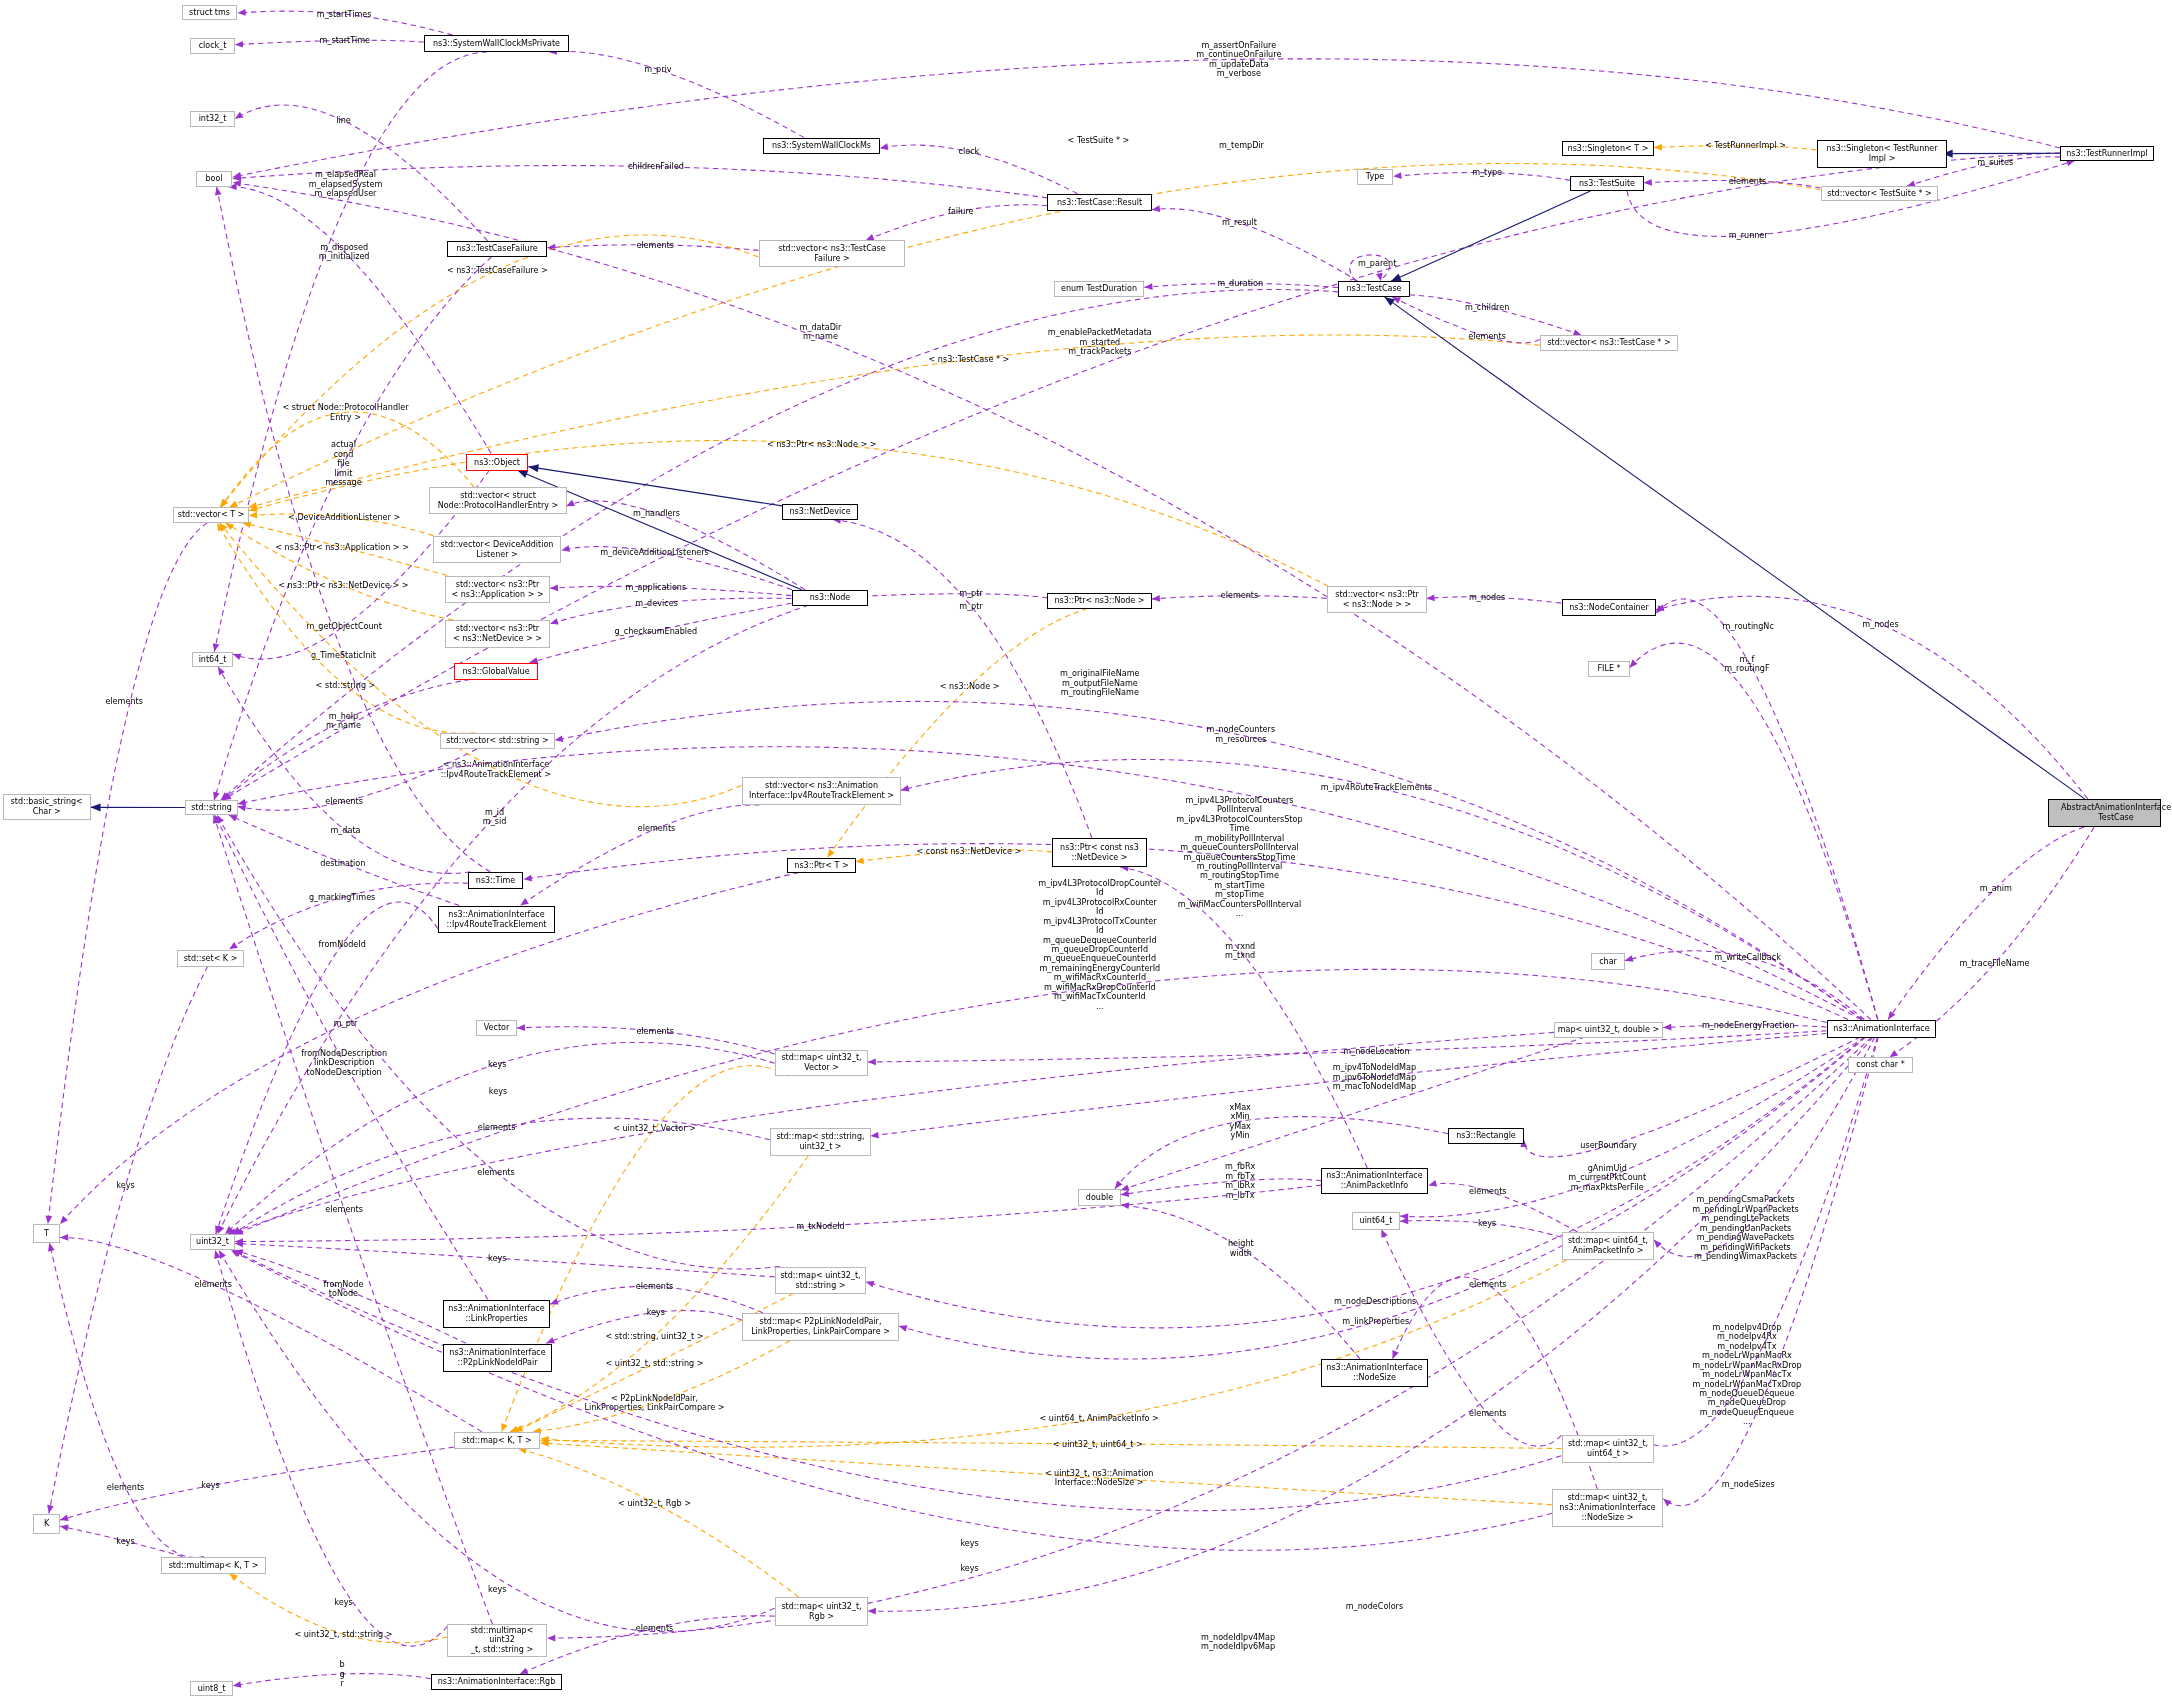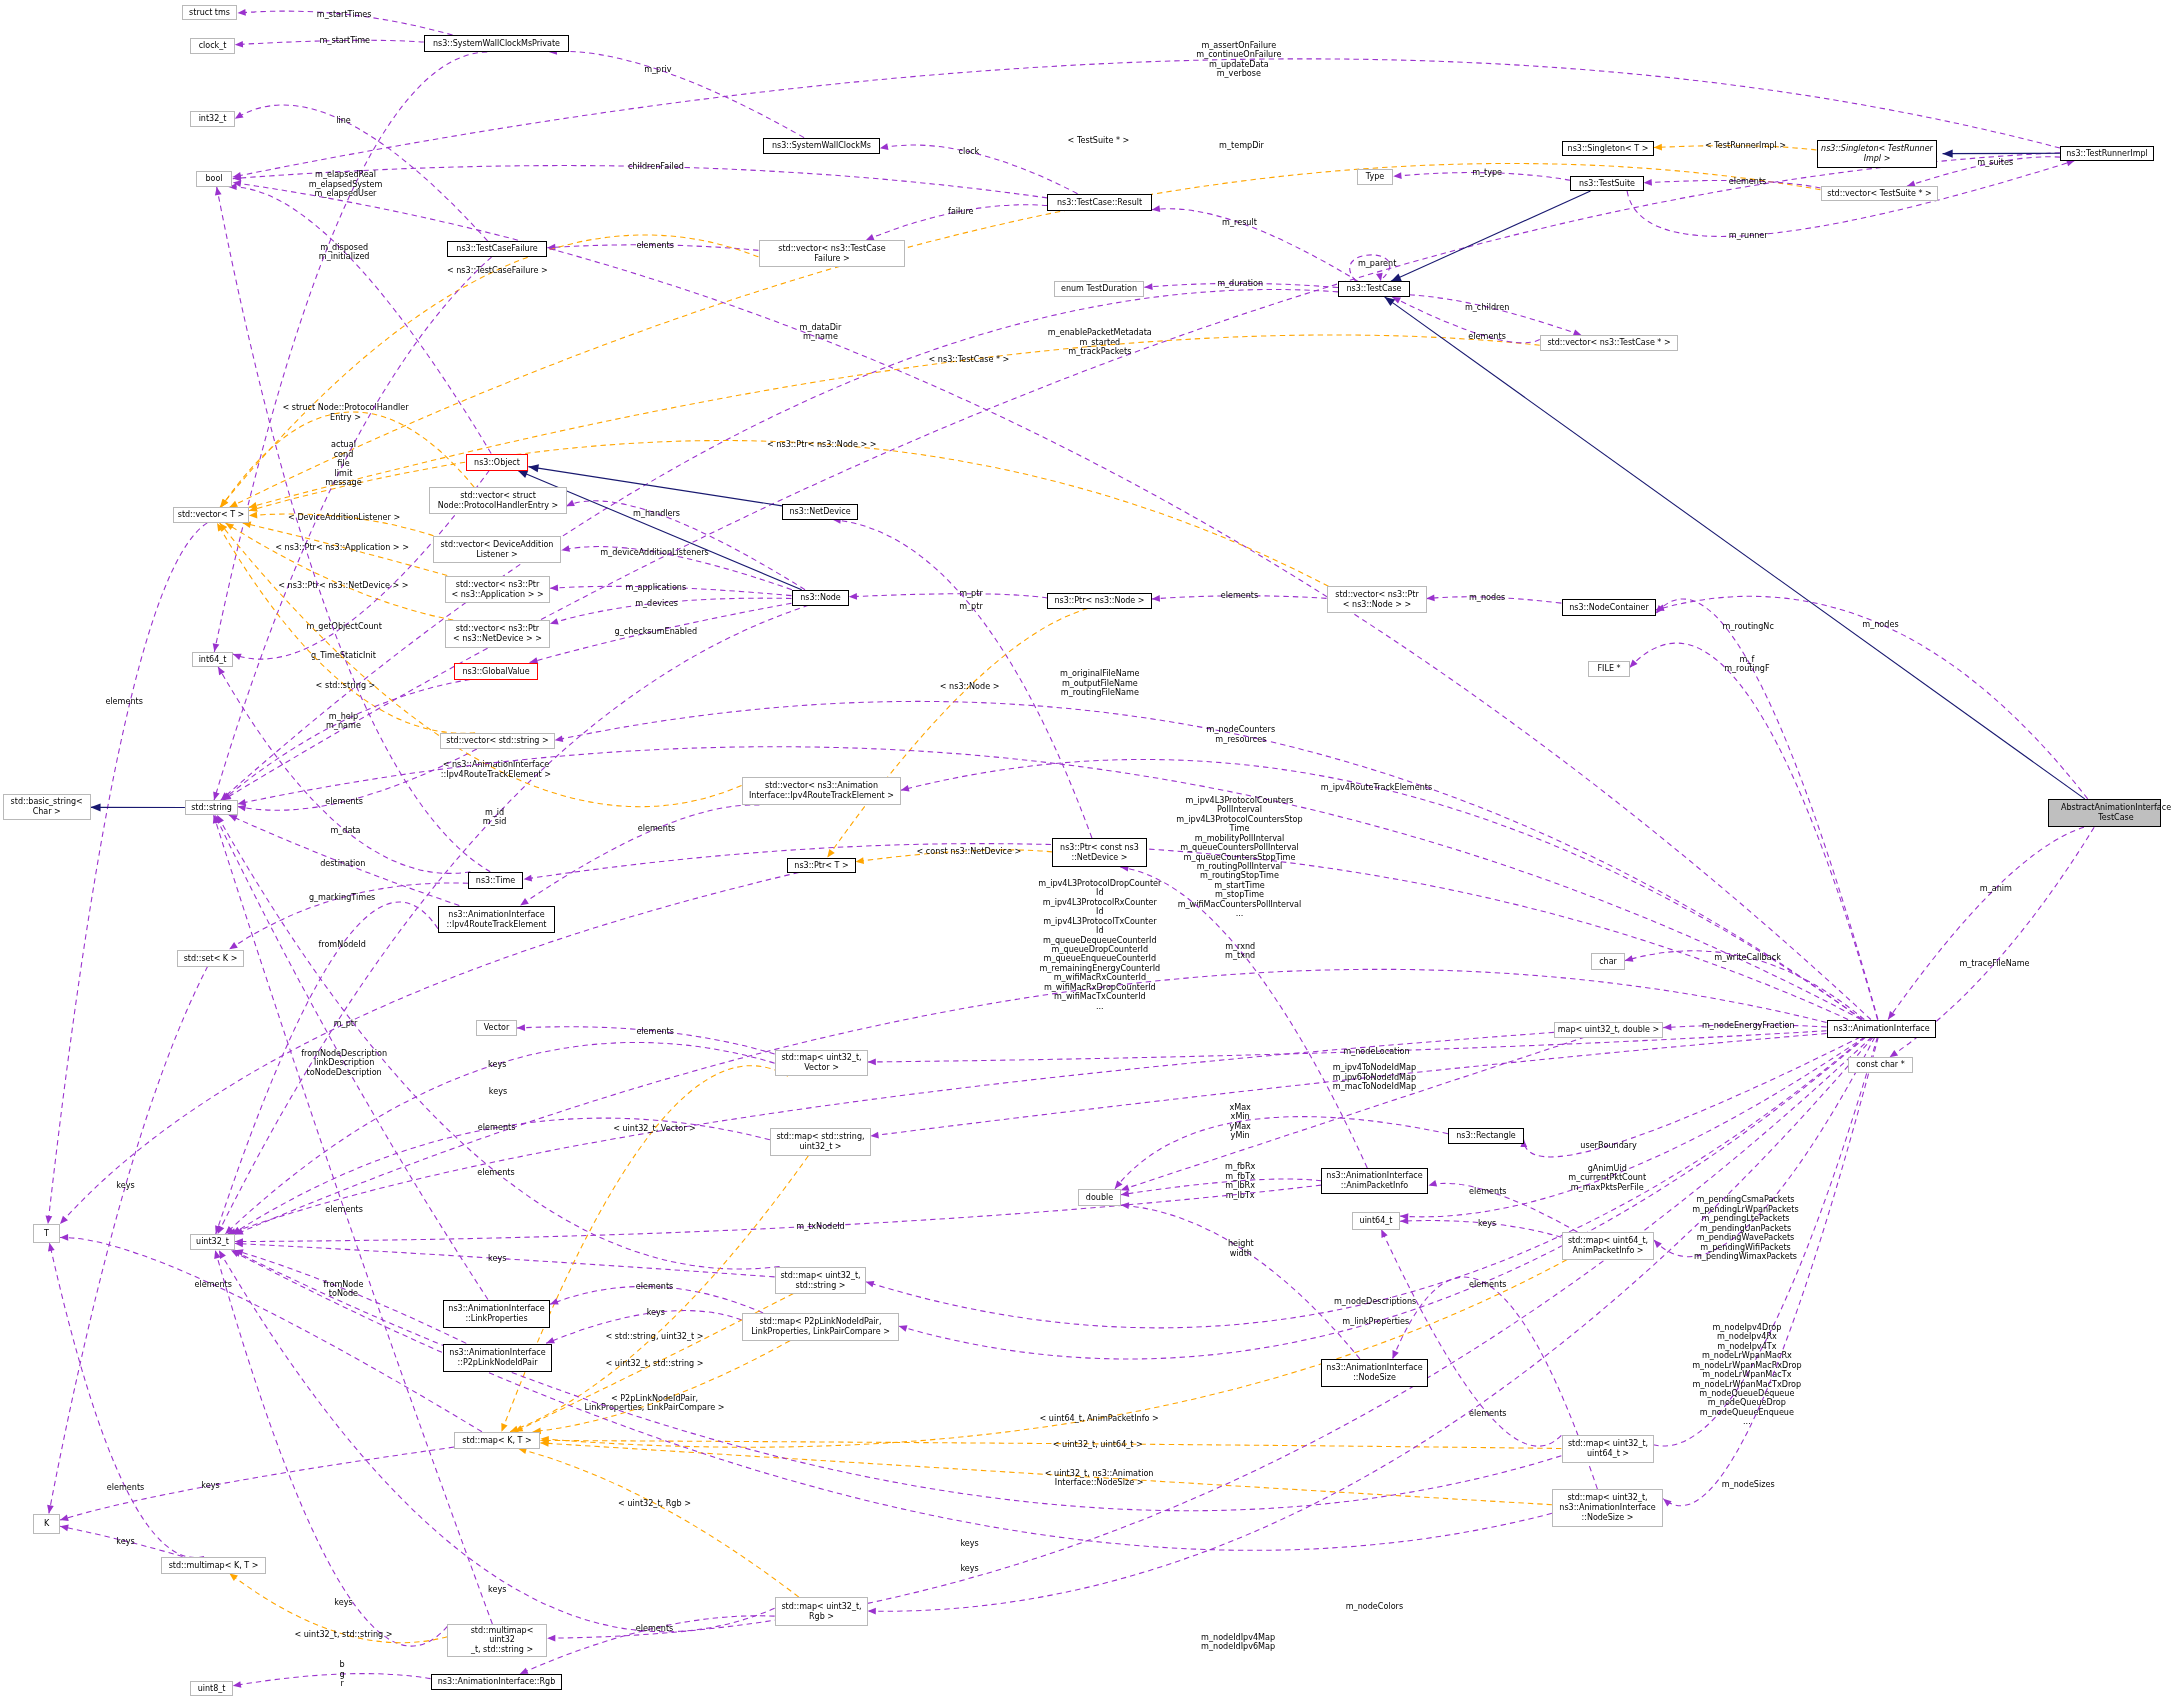--- a/index.html
+++ b/index.html
@@ -404,36 +404,36 @@
     <div class="node class" style="left: 424px; top: 35px; width: 145px; min-height: 17px;">ns3::SystemWallClockMsPrivate</div>
     <div class="node plain" style="left: 190px; top: 111px; width: 45px; min-height: 15.5px;">int32_t</div>
     <div class="node plain" style="left: 196px; top: 171px; width: 36px; min-height: 15.5px;">bool</div>
     <div class="node class" style="left: 447px; top: 241px; width: 100px; min-height: 16px; text-align: right;">ns3::TestCaseFailure</div>
     <div class="node class" style="left: 763px; top: 138px; width: 117px; min-height: 16px;">ns3::SystemWallClockMs</div>
     <div class="node class" style="left: 1047px; top: 194px; width: 105px; min-height: 17px;">ns3::TestCase::Result</div>
     <div class="node plain" style="left: 759px; top: 240px; width: 146px; min-height: 27px; text-align: center;">std::vector&lt; ns3::TestCase
 Failure &gt;</div>
     <div class="node plain" style="left: 1357px; top: 169px; width: 36px; min-height: 15.5px;">Type</div>
     <div class="node class" style="left: 1562px; top: 141px; width: 92px; min-height: 15px;">ns3::Singleton&lt; T &gt;</div>
-    <div class="node class" style="left: 1817px; top: 140px; width: 120px; min-height: 28px; font-style: italic;">ns3::Singleton&lt; TestRunner
+    <div class="node class" style="left: 1817px; top: 140px; width: 130px; min-height: 28px;">ns3::Singleton&lt; TestRunner
 Impl &gt;</div>
     <div class="node class" style="left: 2060px; top: 146px; width: 94px; min-height: 15px;">ns3::TestRunnerImpl</div>
     <div class="node class" style="left: 1570px; top: 176px; width: 74px; min-height: 15px;">ns3::TestSuite</div>
     <div class="node plain" style="left: 1821px; top: 186px; width: 117px; min-height: 15px;">std::vector&lt; TestSuite * &gt;</div>
     <div class="node plain" style="left: 1054px; top: 281px; width: 90px; min-height: 15.5px;">enum TestDuration</div>
     <div class="node class" style="left: 1338px; top: 281px; width: 72px; min-height: 15.5px;">ns3::TestCase</div>
     <div class="node plain" style="left: 1540px; top: 335px; width: 138px; min-height: 16px;">std::vector&lt; ns3::TestCase * &gt;</div>
     <div class="node plain" style="left: 173px; top: 507px; width: 76px; min-height: 15.5px;">std::vector&lt; T &gt;</div>
     <div class="node red" style="left: 466px; top: 454px; width: 62px; min-height: 17px;">ns3::Object</div>
     <div class="node plain" style="left: 429px; top: 487px; width: 138px; min-height: 27px;">std::vector&lt; struct
 Node::ProtocolHandlerEntry &gt;</div>
     <div class="node plain" style="left: 433px; top: 536px; width: 128px; min-height: 27px;">std::vector&lt; DeviceAddition
 Listener &gt;</div>
     <div class="node class" style="left: 782px; top: 504px; width: 76px; min-height: 15.5px;">ns3::NetDevice</div>
-    <div class="node class" style="left: 792px; top: 590px; width: 57px; min-height: 15.5px;">ns3::Node</div>
+    <div class="node class" style="left: 792px; top: 590px; width: 76px; min-height: 15.5px;">ns3::Node</div>
     <div class="node plain" style="left: 192px; top: 652px; width: 41px; min-height: 15px;">int64_t</div>
     <div class="node plain" style="left: 445px; top: 576px; width: 105px; min-height: 27px;">std::vector&lt; ns3::Ptr
 &lt; ns3::Application &gt; &gt;</div>
     <div class="node plain" style="left: 445px; top: 620px; width: 105px; min-height: 28px;">std::vector&lt; ns3::Ptr
 &lt; ns3::NetDevice &gt; &gt;</div>
     <div class="node red" style="left: 454px; top: 663px; width: 84px; min-height: 17px;">ns3::GlobalValue</div>
     <div class="node plain" style="left: 440px; top: 733px; width: 115px; min-height: 16px;">std::vector&lt; std::string &gt;</div>
     <div class="node plain" style="left: 2.7px; top: 794px; width: 88px; min-height: 26px;">std::basic_string&lt;
 Char &gt;</div>
     <div class="node plain" style="left: 185px; top: 800px; width: 53px; min-height: 15px;">std::string</div>

